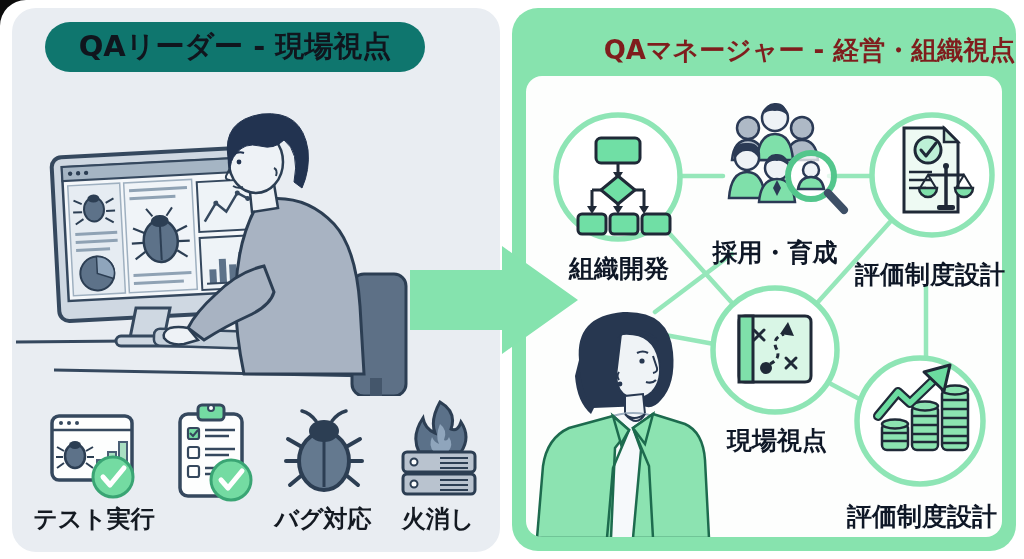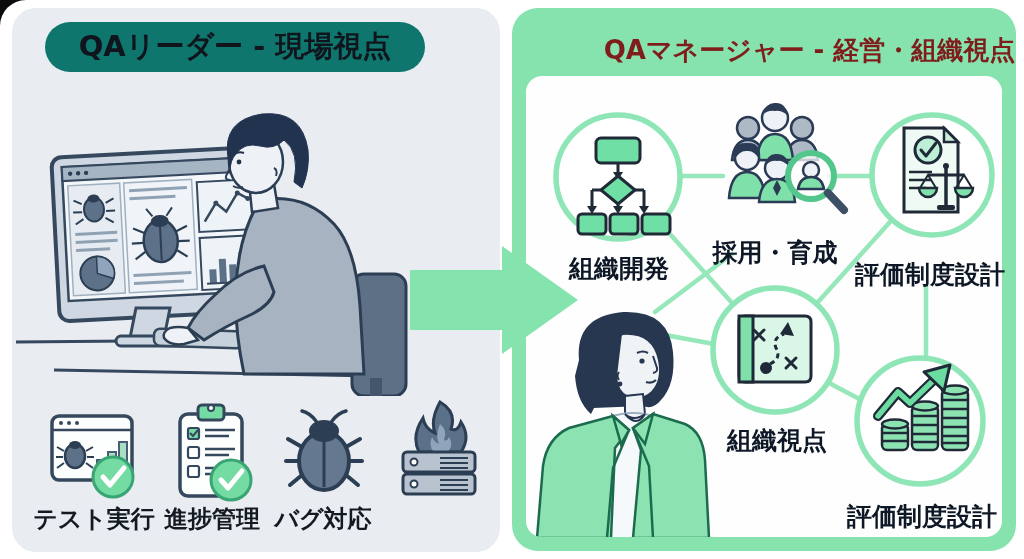--- a/index.html
+++ b/index.html
@@ -221,22 +221,22 @@
       <line x1="44" y1="63" x2="72" y2="63" stroke="#2c3e53" stroke-width="2"></line>
       <line x1="44" y1="68" x2="72" y2="68" stroke="#2c3e53" stroke-width="2"></line>
       <rect x="7" y="74" width="72" height="20" rx="4" fill="#b9c3cf" stroke="#2c3e53" stroke-width="3"></rect>
       <circle cx="18" cy="84" r="3.5" fill="#fdfefe" stroke="#2c3e53" stroke-width="2"></circle>
       <line x1="44" y1="80" x2="72" y2="80" stroke="#2c3e53" stroke-width="2"></line>
       <line x1="44" y1="85" x2="72" y2="85" stroke="#2c3e53" stroke-width="2"></line>
       <line x1="44" y1="90" x2="72" y2="90" stroke="#2c3e53" stroke-width="2"></line>
     </svg>
 
     <div class="duty-label" style="left:16px;width:132px;">テスト実行</div>
-    <div class="duty-label" style="left:143px;width:114px;">進捗管理</div>
     <div class="duty-label" style="left:256px;width:110px;font-family:Liberation Mono, monospace;">バグ対応</div>
+    <div class="duty-label" style="left:372px;width:108px;">火消し</div>
   </section>
 
   <svg class="abs career-arrow-wrap" viewBox="0 0 175 110">
     <polygon points="0,24 92,24 92,0 168,54 92,108 92,84 0,84" fill="#85e3ae"></polygon>
   </svg>
 
   <section class="abs right-panel">
     <div class="right-title">QAマネージャー - 経営・組織視点</div>
 
     <div class="right-inner">
@@ -372,17 +372,17 @@
           <path d="M100,130 L116,168 L120,240" fill="none" stroke="#1d6b4e" stroke-width="2.5"></path>
           <path d="M80,118 L96,132 L88,146 Z" fill="#8ce3b1" stroke="#1d6b4e" stroke-width="2.5"></path>
           <path d="M120,116 L100,130 L112,146 Z" fill="#8ce3b1" stroke="#1d6b4e" stroke-width="2.5"></path>
         </g>
       </svg>
     </div>
 
     <div class="node-label" style="left:263px;top:228px;">採用・育成</div>
     <div class="node-label" style="left:107px;top:244px;">組織開発</div>
     <div class="node-label" style="left:418px;top:250px;">評価制度設計</div>
-    <div class="node-label" style="left:265px;top:416px;">組織視点</div>
+    <div class="node-label" style="left:265px;top:416px;">現場視点</div>
     <div class="node-label" style="left:410px;top:492px;">評価制度設計</div>
   </section>
 
 </div>
 
 </body></html>

